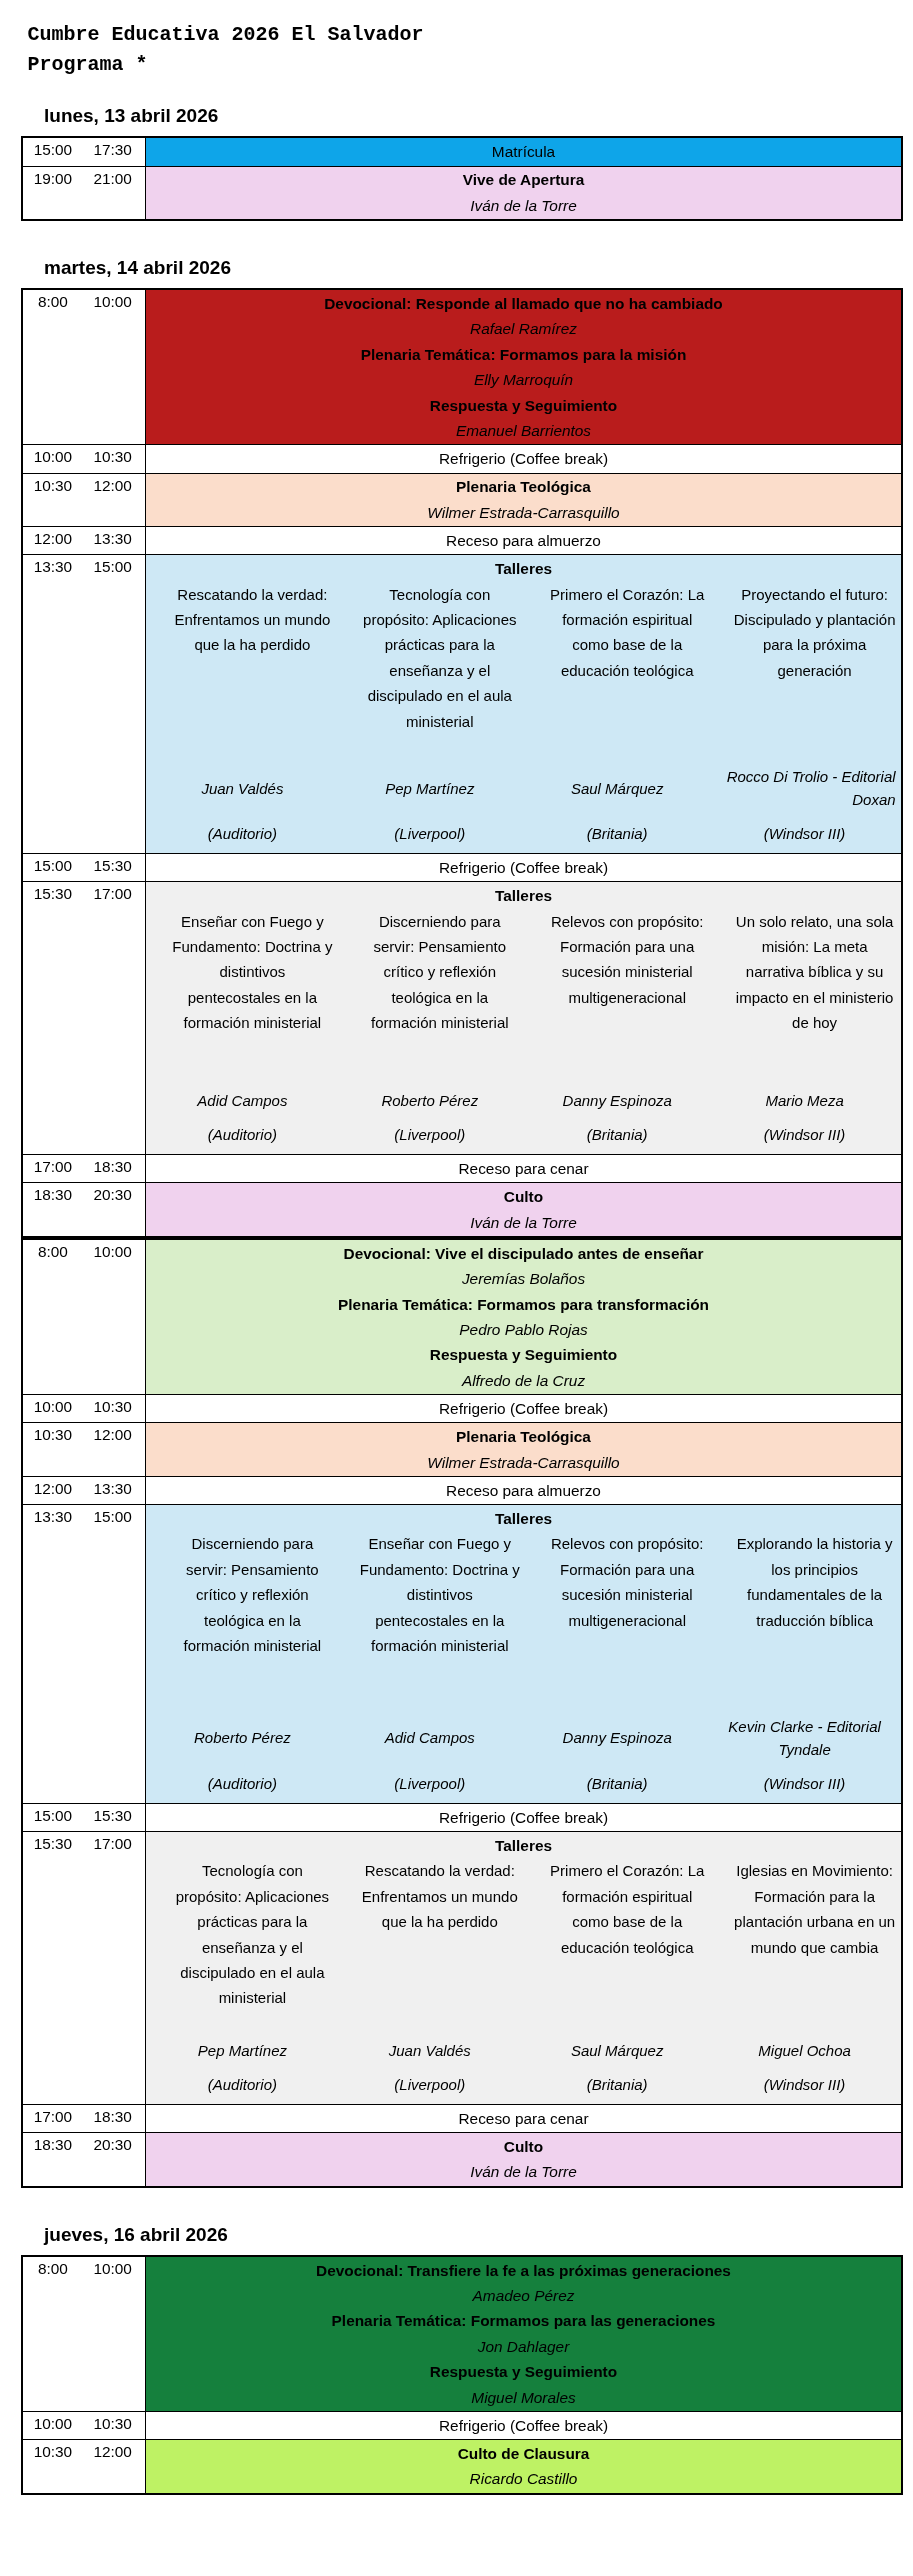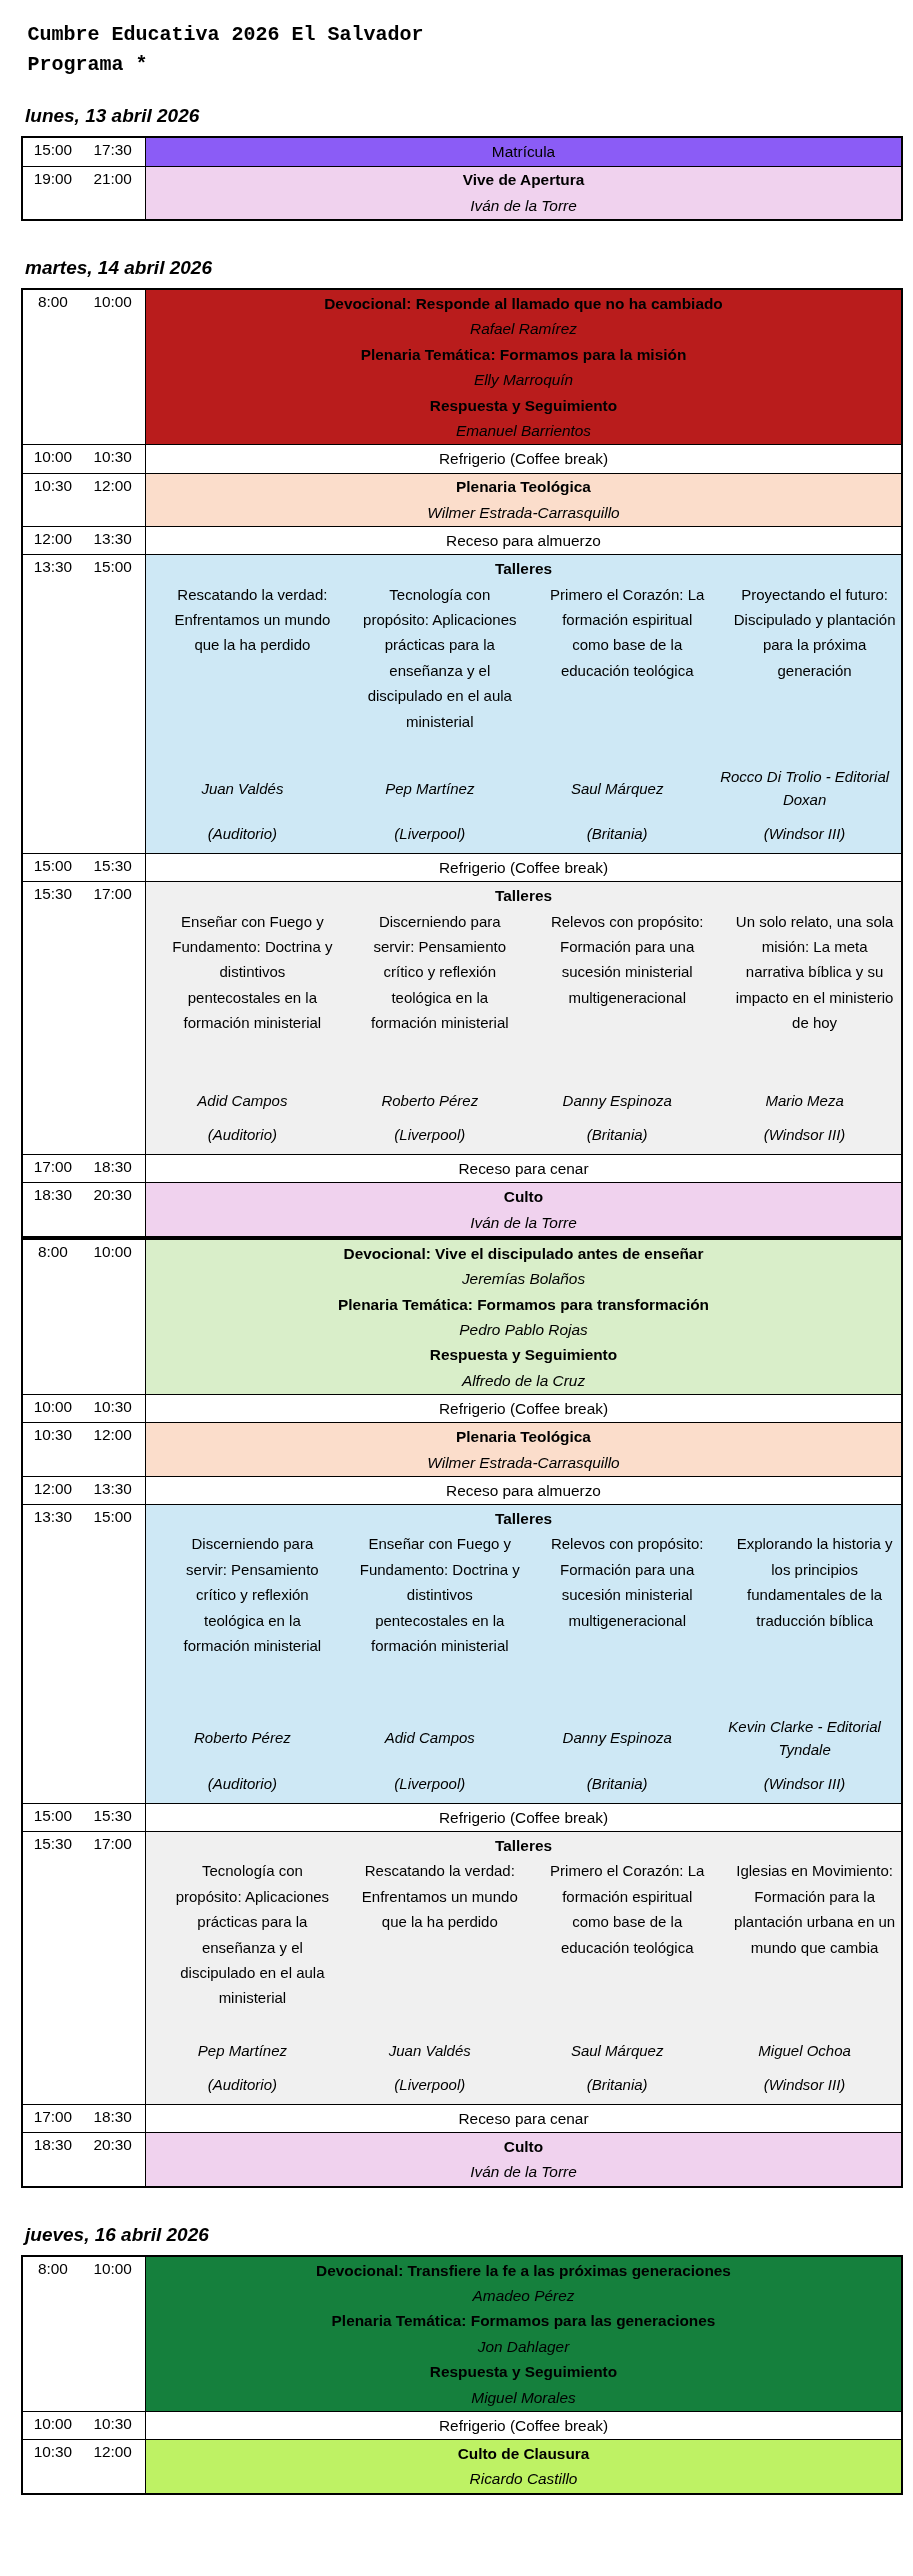--- a/index.html
+++ b/index.html
@@ -8,22 +8,21 @@
     font-family:"Liberation Sans", sans-serif;
     color:#000;
   }
   .page{padding:20px 9px 45px 21px;}
   .page-title{margin:0 0 0 6.4px;}
   .page-title .title-line{
     font-size:20px;font-weight:bold;line-height:30px;font-family:Liberation Mono, monospace;
   }
   .day-heading{
     font-size:19px;font-weight:bold;
-    margin:36px 0 9px 4px;
-    font-style:italic;
+    margin:36px 0 9px 23px;
   }
   .day-heading.first{margin-top:25.4px;}
   table.day-table{
     border-collapse:collapse;
     width:882px;
     table-layout:fixed;
     border:2.7px solid #000;
     padding-left:20px;
   }
   table.day-table td{
@@ -88,21 +87,21 @@
     <div class="title-line">Cumbre Educativa 2026 El Salvador</div>
     <div class="title-line">Programa *</div>
   </div>
 
   <div id="days-container">
       <div class="day-heading first">lunes, 13 abril 2026</div>
       <table class="day-table">
         <tbody>
           <tr class="slot-row">
             <td class="time-cell"><span class="t">15:00</span><span class="t">17:30</span></td>
-            <td class="content-cell" style="background: #8b5cf6;">
+            <td class="content-cell" style="background: #0ea5e9;">
               <div class="cell-inner">
                 <div class="line">Matrícula</div>
               </div>
             </td>
           </tr>
           <tr class="slot-row">
             <td class="time-cell"><span class="t">19:00</span><span class="t">21:00</span></td>
             <td class="content-cell" style="background: rgb(240, 210, 238);">
               <div class="cell-inner">
                 <div class="line bold">Vive de Apertura</div>
@@ -162,21 +161,21 @@
                   <div class="ws-title" style="grid-column: 1;">Rescatando la verdad: Enfrentamos un mundo que la ha perdido</div>
                   <div class="ws-speaker" style="grid-column: 1;">Juan Valdés</div>
                   <div class="ws-venue" style="grid-column: 1;">(Auditorio)</div>
                   <div class="ws-title" style="grid-column: 2;">Tecnología con propósito: Aplicaciones prácticas para la enseñanza y el discipulado en el aula ministerial</div>
                   <div class="ws-speaker" style="grid-column: 2;">Pep Martínez</div>
                   <div class="ws-venue" style="grid-column: 2;">(Liverpool)</div>
                   <div class="ws-title" style="grid-column: 3;">Primero el Corazón: La formación espiritual como base de la educación teológica</div>
                   <div class="ws-speaker" style="grid-column: 3;">Saul Márquez</div>
                   <div class="ws-venue" style="grid-column: 3;">(Britania)</div>
                   <div class="ws-title" style="grid-column: 4;">Proyectando el futuro: Discipulado y plantación para la próxima generación</div>
-                  <div class="ws-speaker" style="grid-column: 4;">Rocco Di Trolio - Editorial Doxan</div>
+                  <div class="ws-speaker" style="grid-column: 4; text-align: right;">Rocco Di Trolio - Editorial Doxan</div>
                   <div class="ws-venue" style="grid-column: 4;">(Windsor III)</div>
                 </div>
               </div>
             </td>
           </tr>
           <tr class="slot-row">
             <td class="time-cell"><span class="t">15:00</span><span class="t">15:30</span></td>
             <td class="content-cell" style="background: rgb(255, 255, 255);">
               <div class="cell-inner">
                 <div class="line">Refrigerio (Coffee break)</div>

